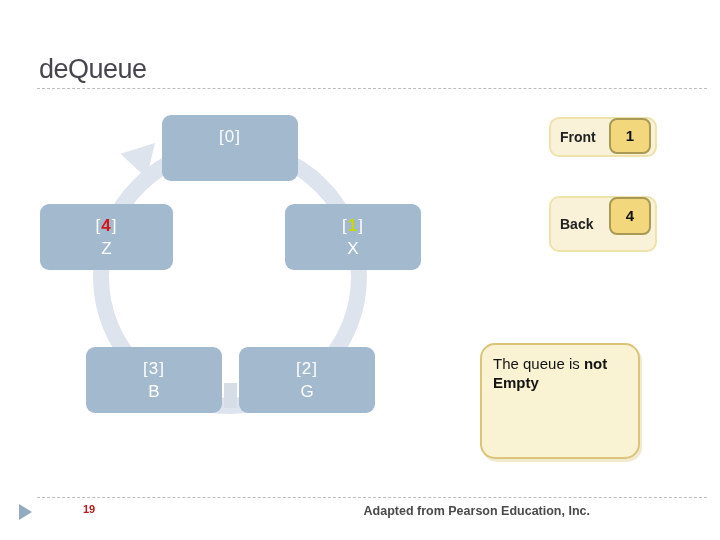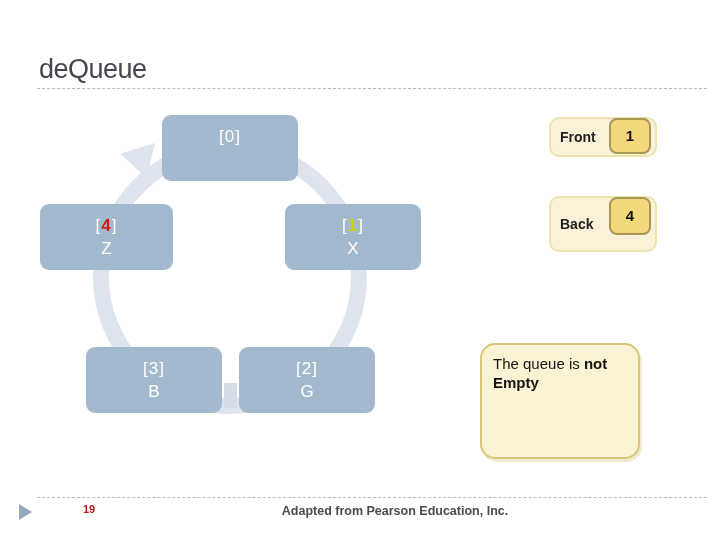--- a/index.html
+++ b/index.html
@@ -71,21 +71,21 @@
     position:absolute;left:19px;top:504px;width:0;height:0;
     border-top:8px solid transparent;border-bottom:8px solid transparent;
     border-left:13px solid #93aac2;
   }
   .page-number{
     position:absolute;left:41px;top:503px;font-size:11px;color:#b91c1c;
     font-weight:bold;
     margin-left:42px;
   }
   .credit{
-    position:absolute;left:200px;top:504px;width:390px;text-align:center;
+    position:absolute;left:200px;top:504px;width:390px;text-align:right;
     font-size:12.5px;font-weight:bold;color:#4a4a4a;
   }
 </style>
 </head>
 <body>
 
 <div id="slide">
 
   <div class="title">deQueue</div>
   <div class="dash-line dash-top"></div>

